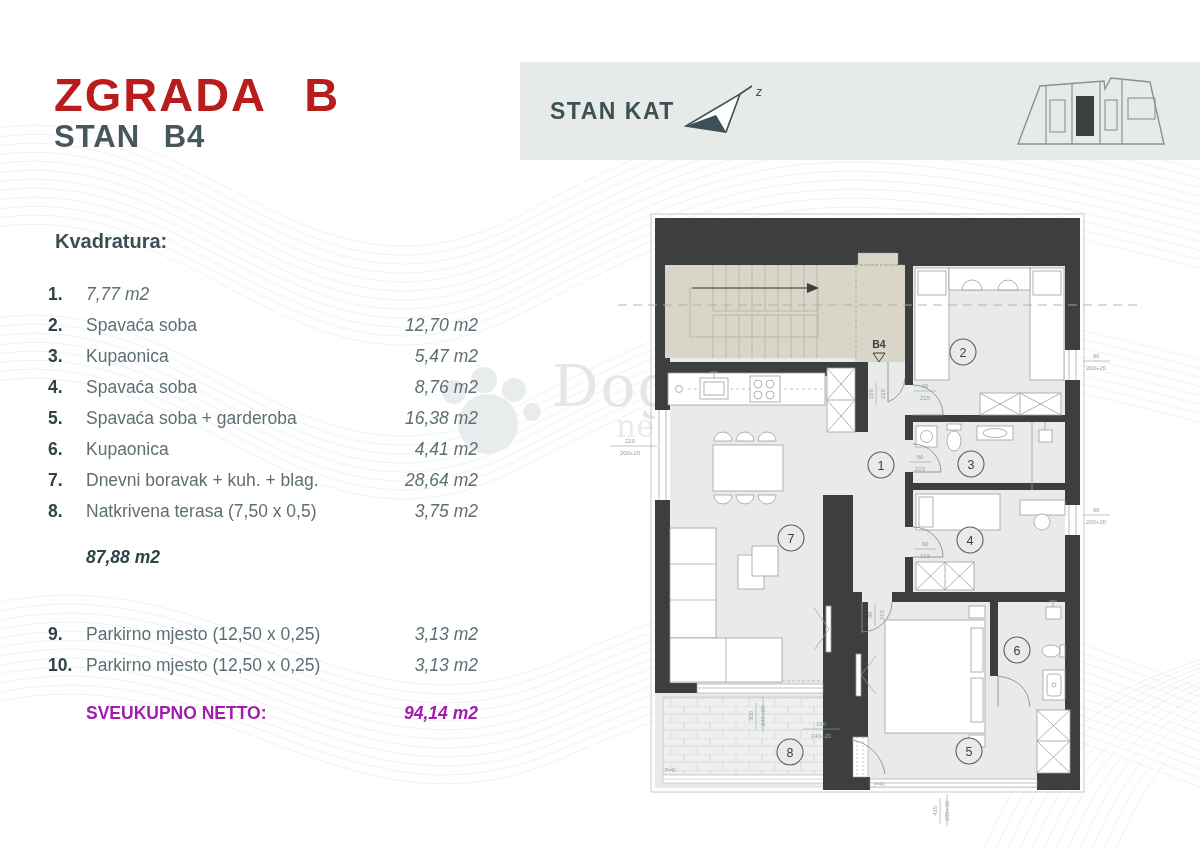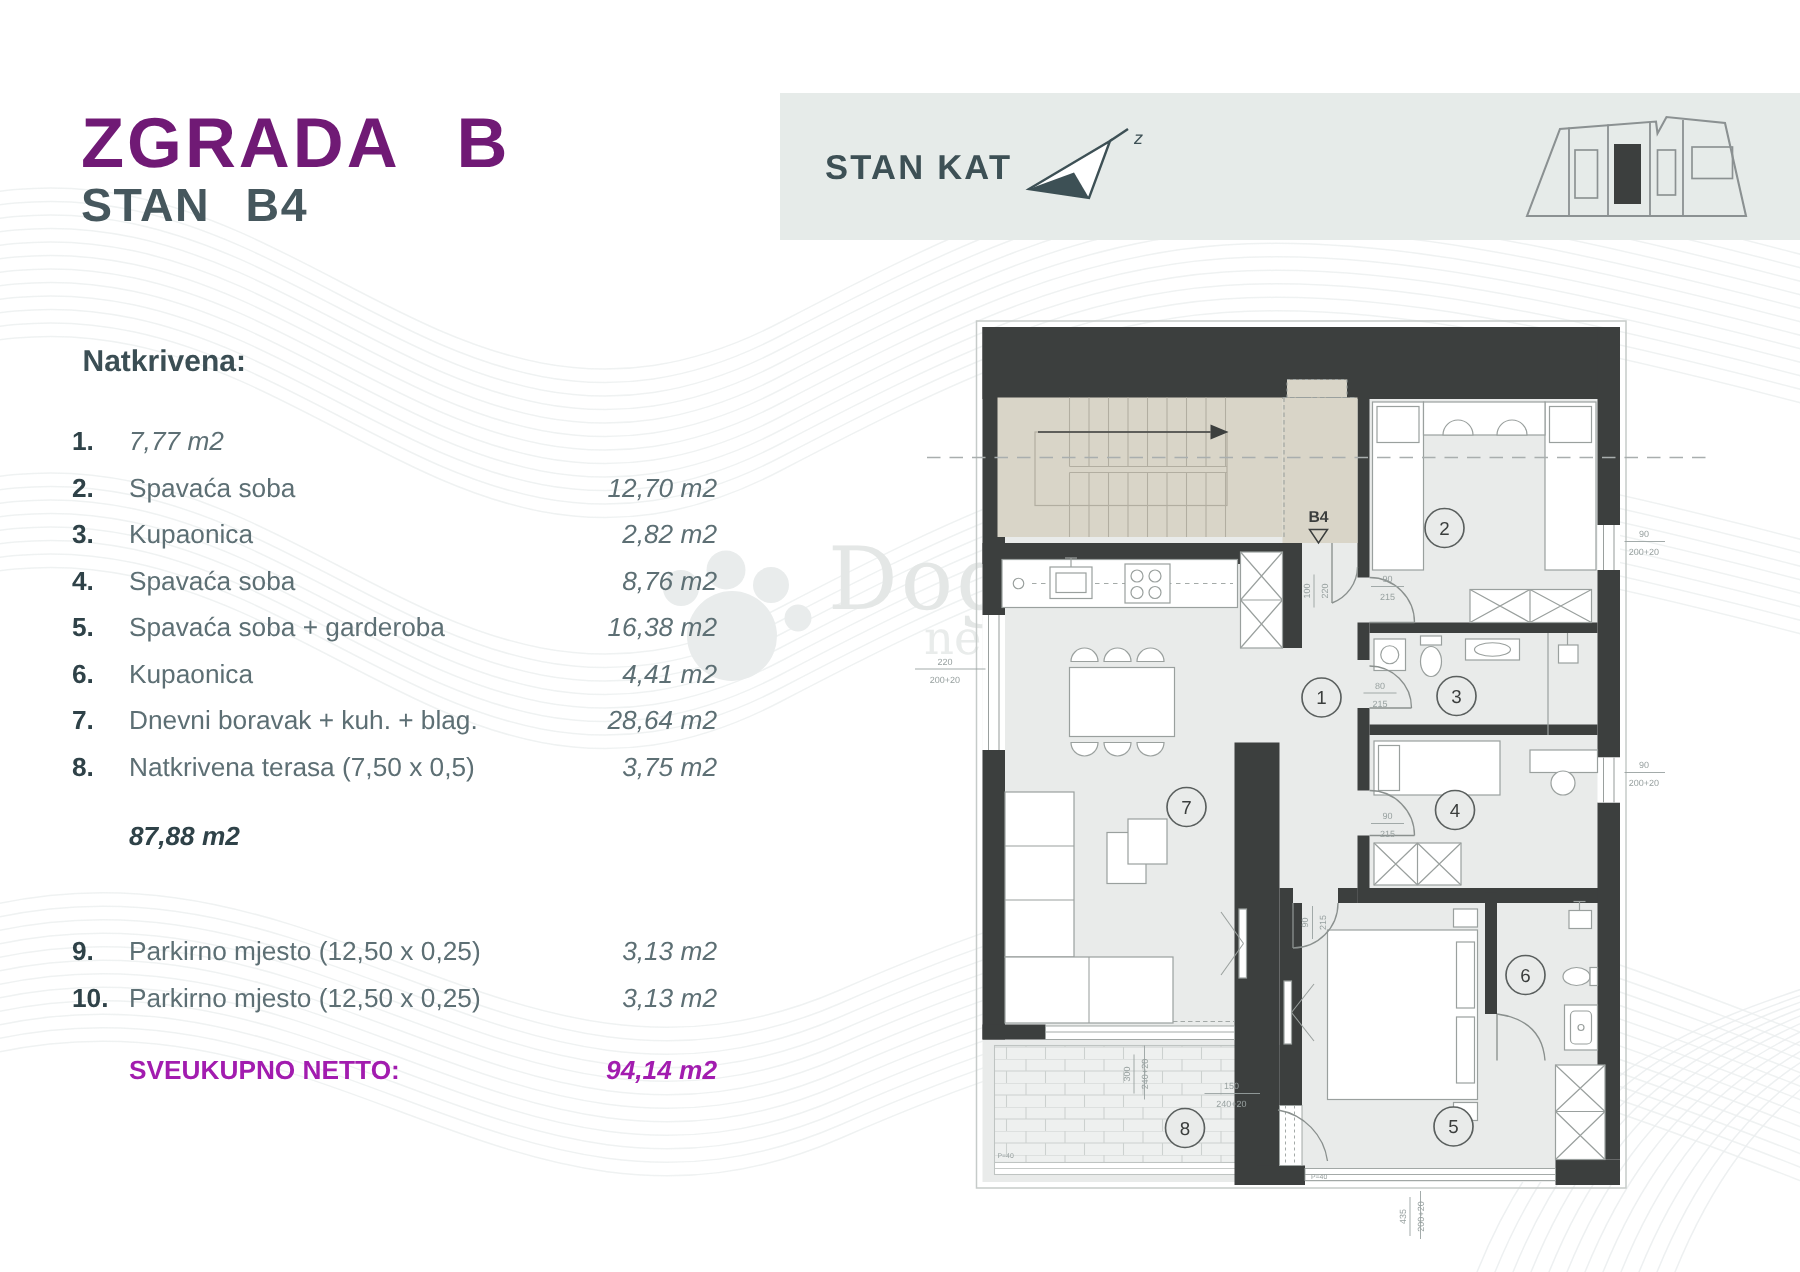--- a/index.html
+++ b/index.html
@@ -5,21 +5,21 @@
   html,body{margin:0;padding:0;}
   body{width:1200px;height:848px;position:relative;overflow:hidden;background:#ffffff;
        font-family:"Liberation Sans",sans-serif;}
   svg text{font-family:"Liberation Sans",sans-serif;}
 
   
   .waves{position:absolute;left:0;top:0;z-index:0;}
 
   
   .titles{position:absolute;left:54px;top:70px;z-index:3;}
-  .t1{font-size:47px;font-weight:800;letter-spacing:2px;word-spacing:24px;color:#701a75;line-height:1.05;}
+  .t1{font-size:47px;font-weight:800;letter-spacing:2px;word-spacing:24px;color:#b91c1c;line-height:1.05;}
   .t2{font-size:31px;font-weight:800;letter-spacing:1px;word-spacing:14px;color:#46575d;}
   .kv{position:absolute;left:55px;top:230px;font-size:20px;font-weight:700;color:#3b4e54;z-index:3;}
 
   .table{position:absolute;left:48px;top:284px;width:430px;z-index:3;}
   .row{display:flex;align-items:baseline;font-size:17.5px;color:#5d6f74;line-height:21.5px;margin-bottom:9.5px;}
   .row .num{width:38px;font-weight:700;color:#2f4248;flex:0 0 38px;}
   .row .lbl{flex:1;}
   .row .val{white-space:nowrap;font-style:italic;}
   .row .val span{}
   .subtotal{margin-top:24px;font-weight:700;color:#2f4248;}
@@ -121,36 +121,36 @@
   <circle cx="94" cy="50" r="12" fill="#e9ecec"></circle>
   <circle cx="112" cy="72" r="9" fill="#e9ecec"></circle>
 </svg>
 <div class="wm wm1">Dogma</div>
 <div class="wm wm2">nekretnine</div>
 
 <div class="titles">
   <div class="t1">ZGRADA B</div>
   <div class="t2">STAN B4</div>
 </div>
-<div class="kv">Natkrivena:</div>
+<div class="kv">Kvadratura:</div>
 
 <div class="table">
   <div class="row">
     <span class="num">1.</span>
     <span class="val"><span>7,77</span>&nbsp;<span>m2</span></span>
   </div>
   <div class="row">
     <span class="num">2.</span>
     <span class="lbl">Spavaća soba</span>
     <span class="val"><span>12,70</span>&nbsp;<span>m2</span></span>
   </div>
   <div class="row">
     <span class="num">3.</span>
     <span class="lbl">Kupaonica</span>
-    <span class="val"><span>2,82</span>&nbsp;<span>m2</span></span>
+    <span class="val"><span>5,47</span>&nbsp;<span>m2</span></span>
   </div>
   <div class="row">
     <span class="num">4.</span>
     <span class="lbl">Spavaća soba</span>
     <span class="val"><span>8,76</span>&nbsp;<span>m2</span></span>
   </div>
   <div class="row">
     <span class="num">5.</span>
     <span class="lbl">Spavaća soba + garderoba</span>
     <span class="val"><span>16,38</span>&nbsp;<span>m2</span></span>

